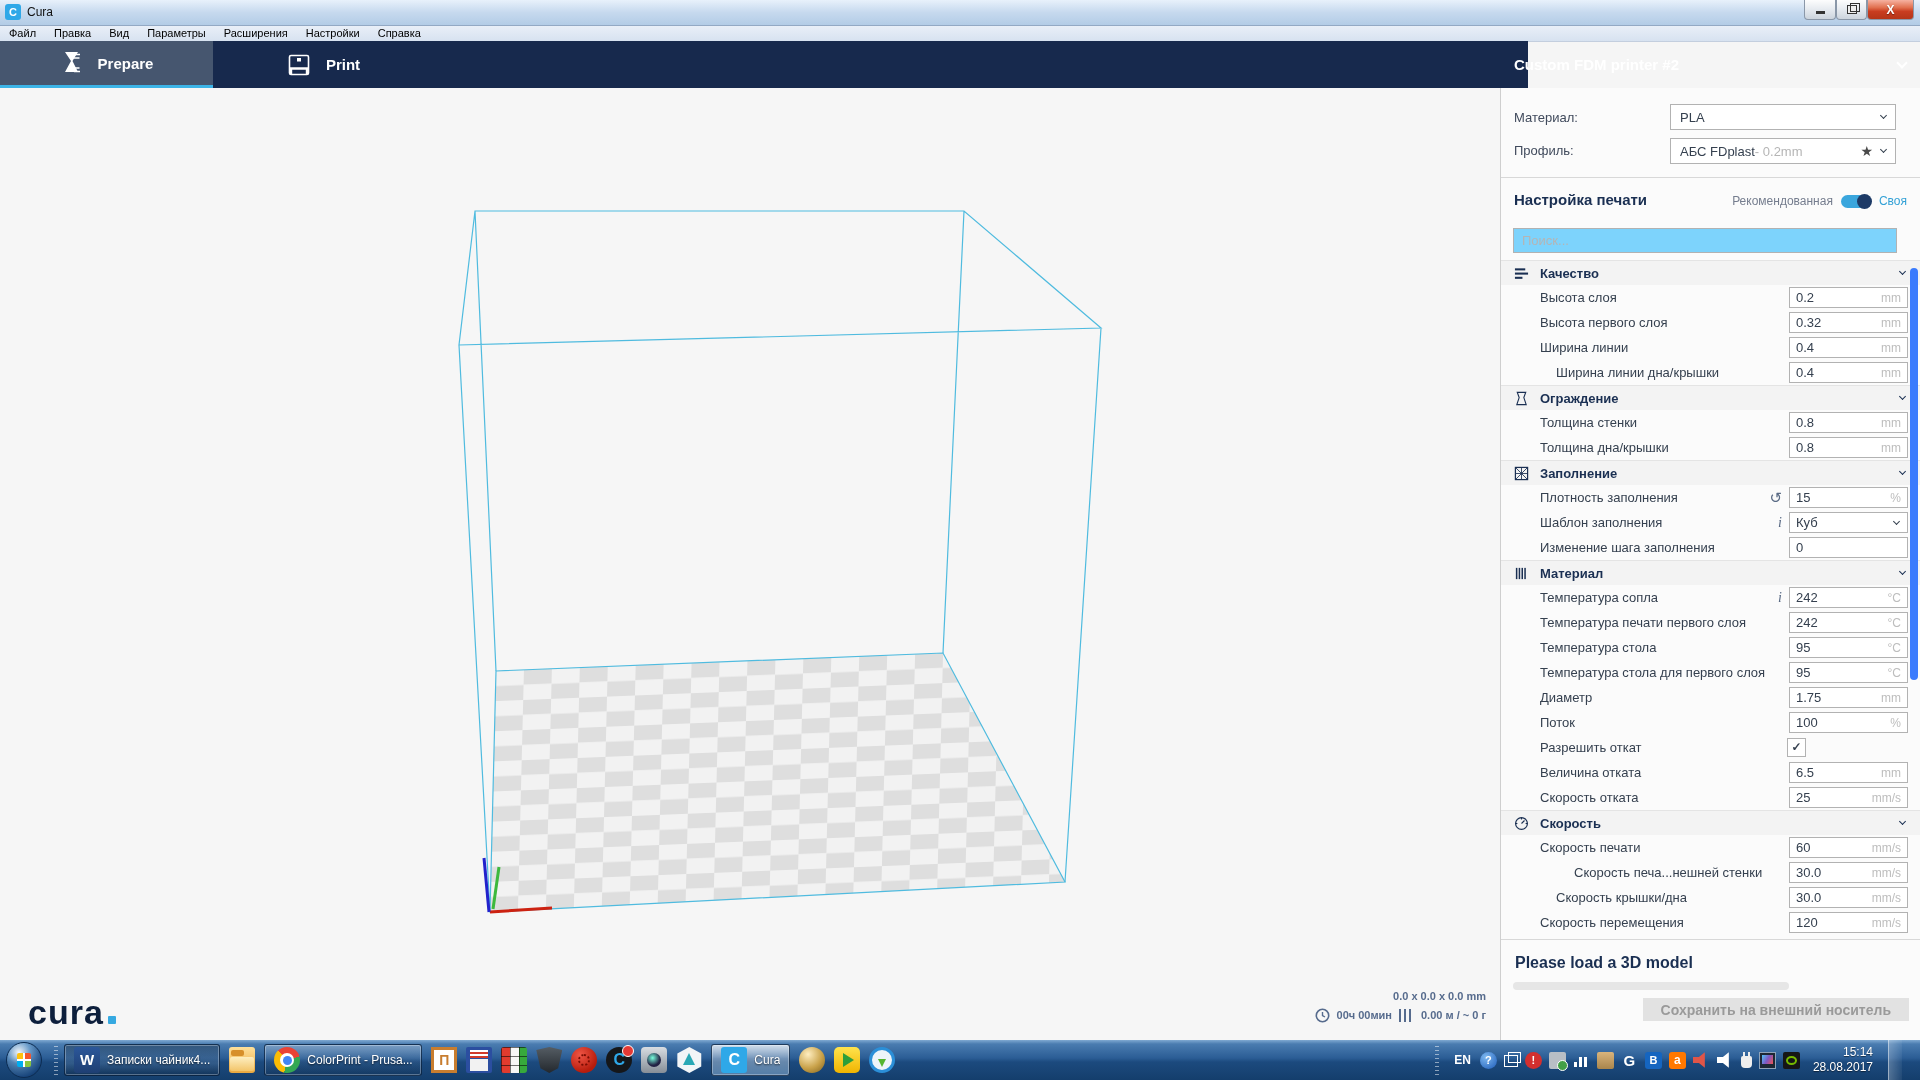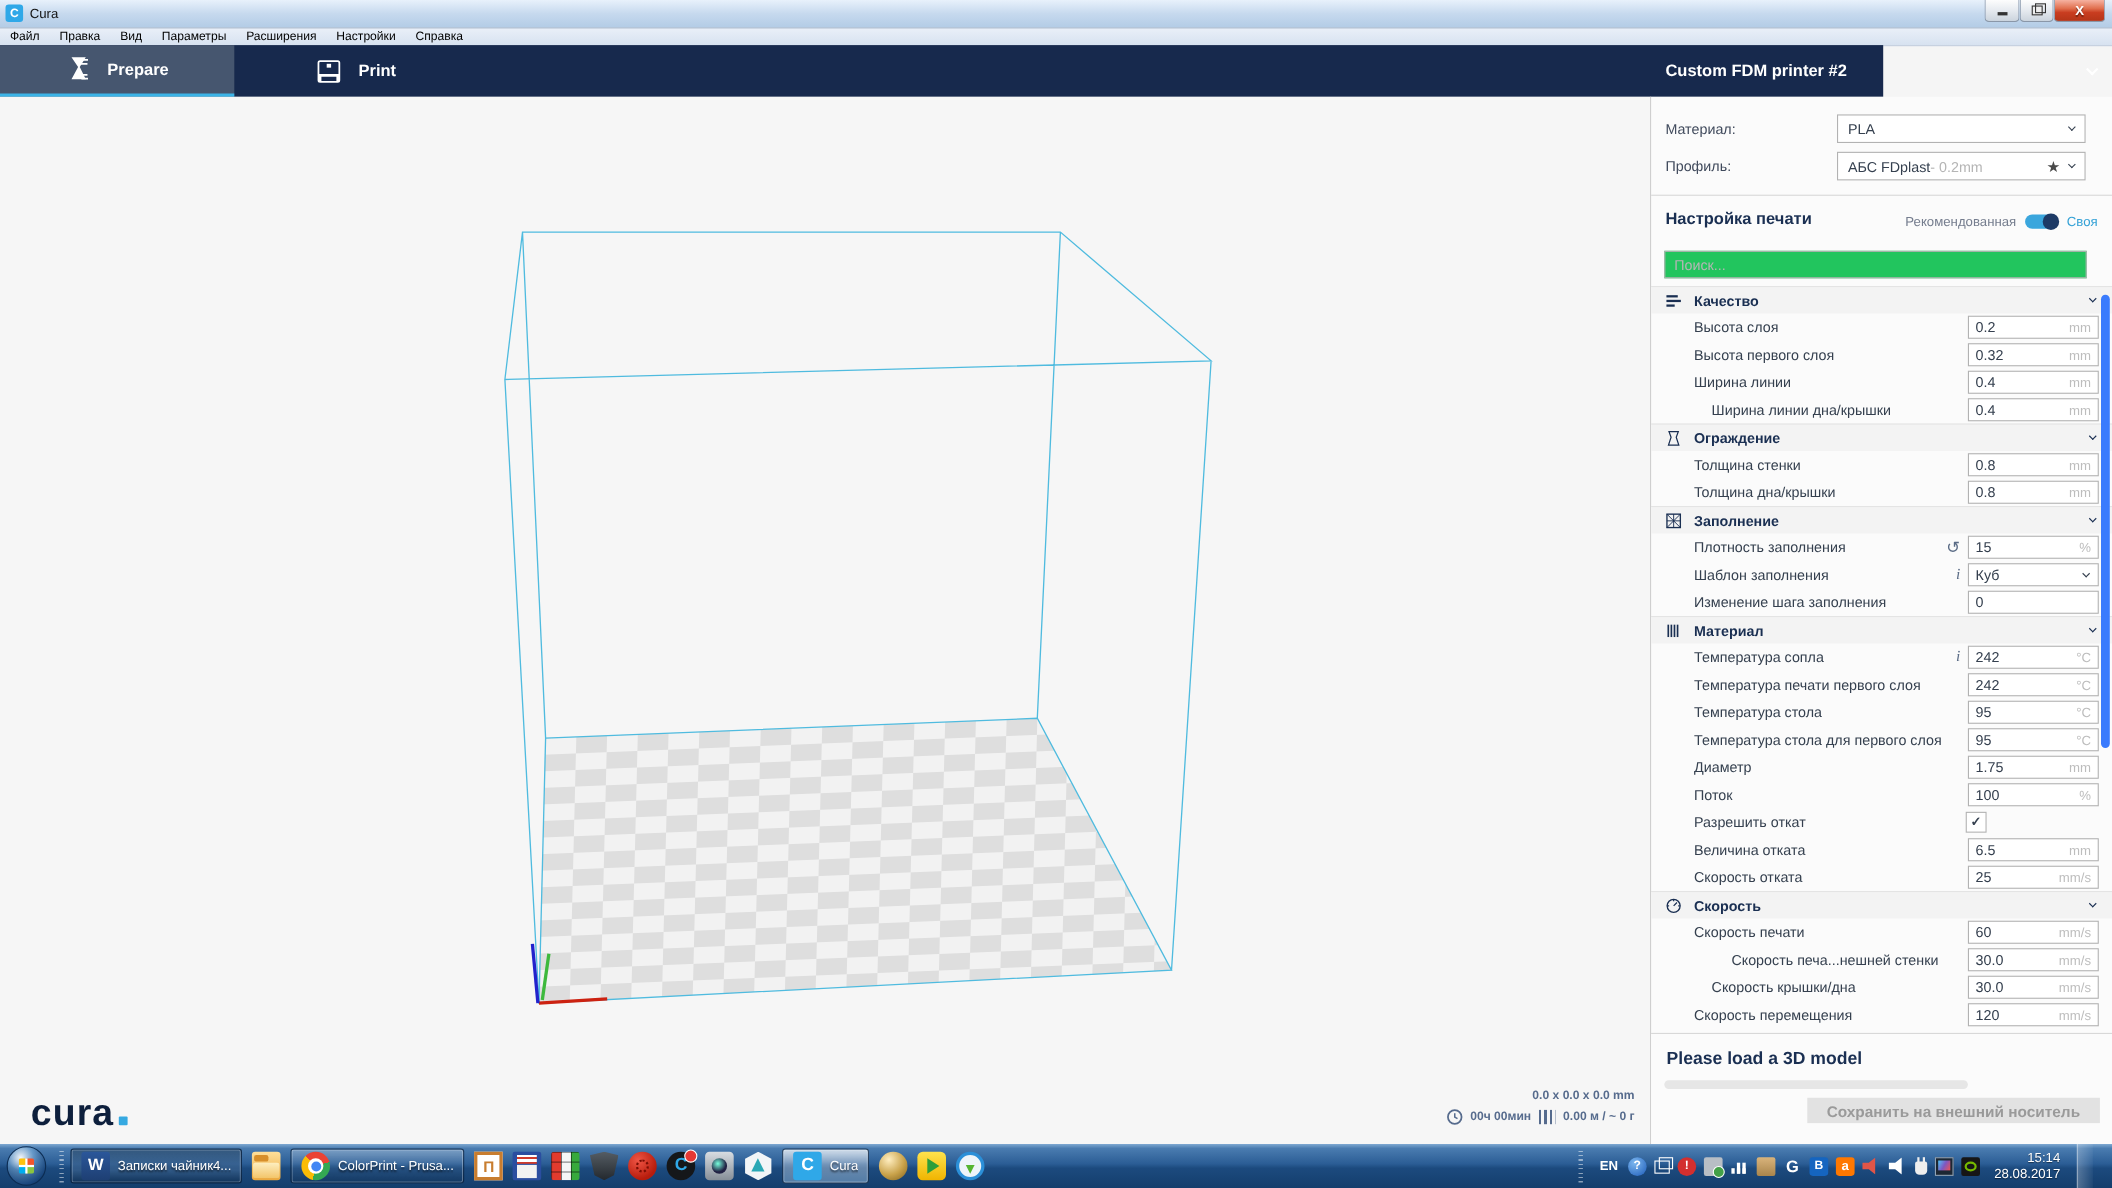--- a/index.html
+++ b/index.html
@@ -22,21 +22,21 @@
   .glyph-restore{width:8px;height:7px;border:1px solid #333;position:relative;background:#eee;}
   .glyph-restore:before{content:"";position:absolute;left:2px;top:-3px;width:8px;height:7px;border:1px solid #333;}
   .glyph-close{color:#fff;font-weight:bold;font-size:12px;text-shadow:0 1px 1px rgba(0,0,0,.4);}
 
   
   #menubar{left:0;top:26px;width:1920px;height:15px;background:linear-gradient(#e9eff8,#d7e2f0);
     display:flex;align-items:center;border-bottom:1px solid #c3cede;}
   .menu-item{font-size:11px;color:#000;padding:0 9px;line-height:15px;}
 
   
-  #tabbar{left:0;top:41px;width:1712px;height:47px;background:#17294d;}
+  #tabbar{left:0;top:41px;width:1528px;height:47px;background:#17294d;}
   #tab-prepare{left:0;top:0;width:213px;height:44px;background:#46566f;border-bottom:3px solid #3cb4e7;
     display:flex;align-items:center;justify-content:center;gap:14px;}
   #tab-print{left:213px;top:0;width:220px;height:47px;display:flex;align-items:center;justify-content:center;gap:14px;}
   .tab-label{color:#fff;font-weight:bold;font-size:15px;}
   #printer-header{left:1500px;top:0;width:420px;height:47px;display:flex;align-items:center;padding:0 14px;box-sizing:border-box;}
   #printer-name{color:#fff;font-weight:bold;font-size:15px;flex:1;}
   .chev{display:inline-block;width:6px;height:6px;border:solid currentColor;border-width:0 2px 2px 0;
     transform:rotate(45deg);margin-top:-3px;}
   .chev.small{width:4px;height:4px;border-width:0 1.5px 1.5px 0;}
 
@@ -69,21 +69,21 @@
   .dropdown .grow{flex:1;}
   .dd-suffix{color:#b5b5b5;}
   .star{color:#4a4a4a;font-size:14px;margin-right:8px;}
   #panel-div1{left:0;top:89px;width:420px;height:1px;background:#d8d8d8;}
   #setup-title{left:13px;top:103px;font-size:15px;font-weight:bold;color:#1a2f52;}
   #setup-right{right:13px;top:106px;display:flex;align-items:center;gap:8px;}
   #recommended-label{font-size:12px;color:#757d8e;}
   #custom-label{font-size:12px;color:#33a1d6;}
   #mode-toggle{width:30px;height:13px;border-radius:7px;background:#3aa6dd;position:relative;}
   #mode-toggle .knob{position:absolute;right:-1px;top:-1px;width:15px;height:15px;border-radius:50%;background:#1d3a66;}
-  #search-box{left:12px;top:140px;width:384px;height:25px;border:1px solid #b2b2b2;background:#22c55e;
+  #search-box{left:12px;top:140px;width:384px;height:25px;border:1px solid #b2b2b2;background:#7dd3fc;
     font-size:13px;color:#35404f;padding:0 8px;font-family:"Liberation Sans",sans-serif;box-sizing:border-box;}
   #search-box::placeholder{color:#b5b5b5;}
   #settings-list{left:0;top:172px;width:420px;}
   .cat{height:25px;display:flex;align-items:center;padding:0 13px;background:#f3f3f3;
     border-top:1px solid #e4e4e4;box-sizing:border-box;}
   .cat-icon{width:17px;height:16px;margin-right:9px;display:flex;align-items:center;}
   .cat-label{flex:1;font-size:13px;font-weight:bold;color:#1a2f52;}
   .cat .chev{color:#1a2f52;margin-right:3px;}
   .s-row{height:25px;display:flex;align-items:center;padding:0 13px 0 39px;box-sizing:border-box;}
   .s-row.ind1{padding-left:55px;} .s-row.ind2{padding-left:73px;}

